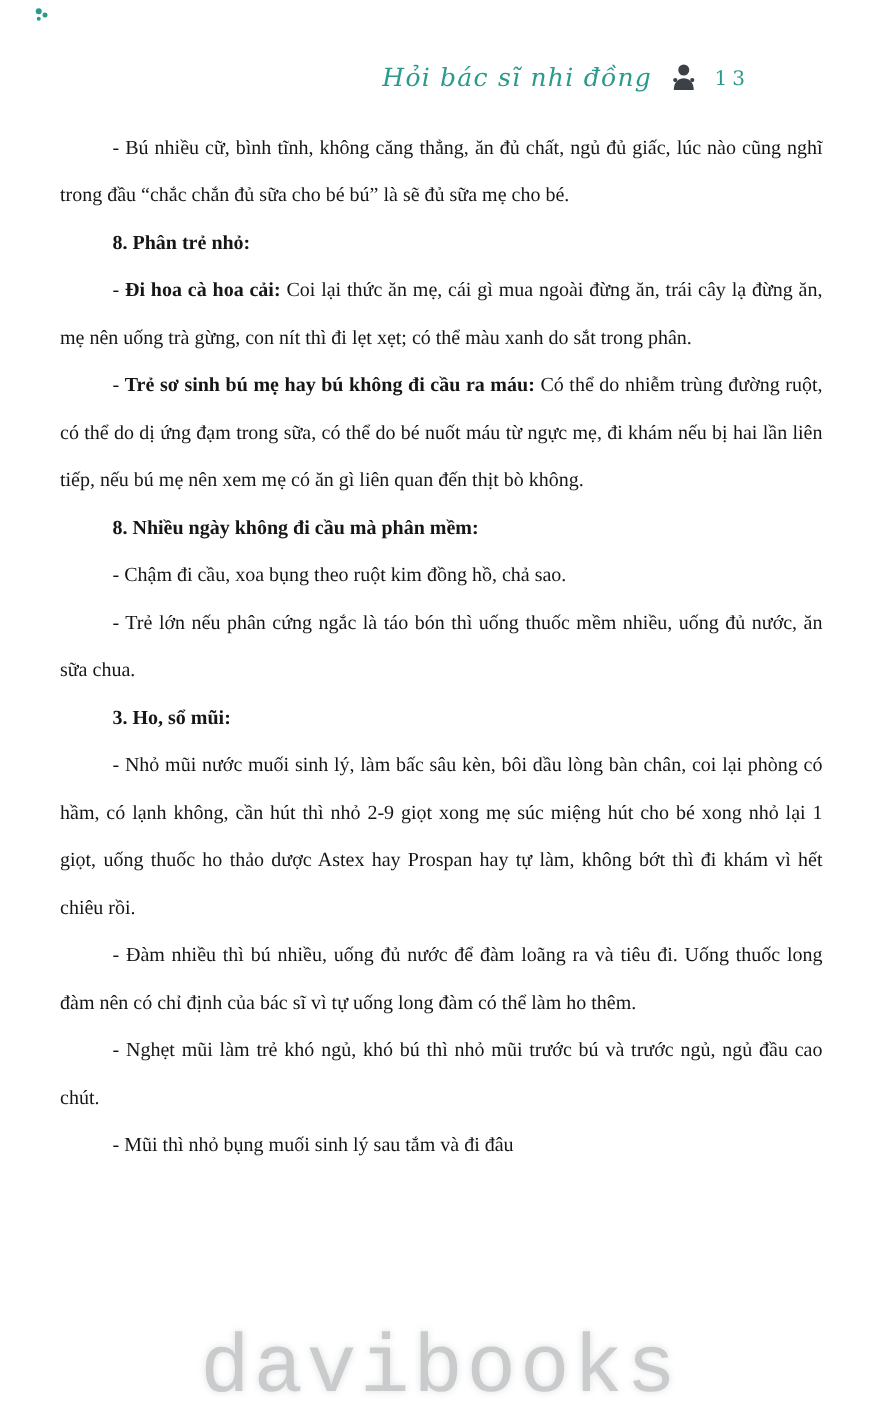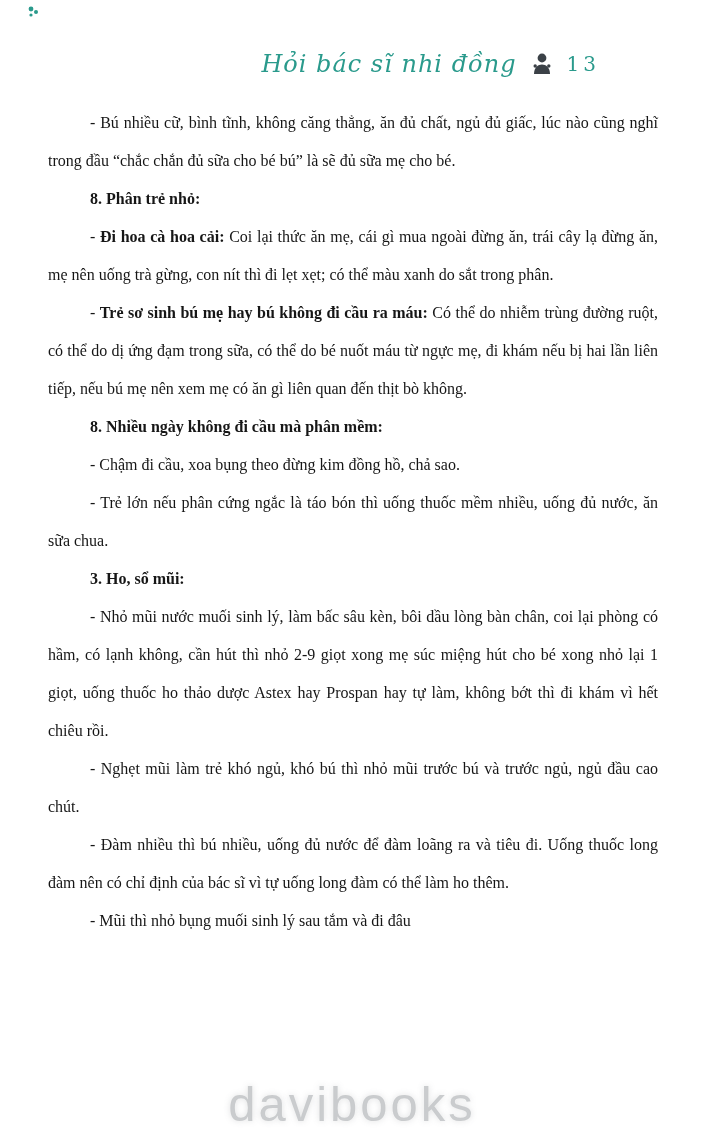--- a/index.html
+++ b/index.html
@@ -34,32 +34,32 @@
   .running-header {
     display: flex;
     align-items: center;
     justify-content: flex-end;
     padding-right: 58px;
     gap: 14px;
     margin-bottom: 26px;
   }
   .header-title {
     font-style: italic;
-    font-size: 24px;
+    font-size: 20px;
     letter-spacing: 1px;
     color: #2a9a8c;
     font-family: "DejaVu Serif", serif;
   }
   .header-icon {
     width: 22px;
     height: 24px;
     display: inline-block;
   }
   .page-number {
-    font-size: 20px;
+    font-size: 16px;
     letter-spacing: 4px;
     color: #2a9a8c;
     font-family: "DejaVu Serif", serif;
   }
   
   .content {
     position: relative;
   }
   .para {
     margin: 0;
@@ -76,22 +76,22 @@
   .watermark {
     position: absolute;
     left: 0;
     right: 0;
     bottom: 12px;
     text-align: center;
     pointer-events: none;
     line-height: 1;
   }
   .wm-main {
-    font-family: Liberation Sans, sans-serif;
-    font-size: 49px;
+    font-family: Liberation Mono, monospace;
+    font-size: 66px;
     letter-spacing: 3px;
     color: rgba(158, 163, 166, 0.55);
     text-shadow: 0 0 1px rgba(255,255,255,0.9), 0 0 6px rgba(120,125,128,0.25);
   }
   .wm-sub {
     font-family: "DejaVu Serif", serif;
     font-size: 33px;
     letter-spacing: 7px;
     margin-top: 2px;
     color: rgba(128, 168, 172, 0.6);
@@ -122,26 +122,26 @@
     </span>
     <span class="page-number">13</span>
   </div>
 
   <div class="content">
       <p class="para"><span>- Bú nhiều cữ, bình tĩnh, không căng thẳng, ăn đủ chất, ngủ đủ giấc, lúc nào cũng nghĩ trong đầu “chắc chắn đủ sữa cho bé bú” là sẽ đủ sữa mẹ cho bé.</span></p>
       <p class="para"><span class="bold">8. Phân trẻ nhỏ:</span></p>
       <p class="para"><span>- </span><span class="bold">Đi hoa cà hoa cải:</span><span> Coi lại thức ăn mẹ, cái gì mua ngoài đừng ăn, trái cây lạ đừng ăn, mẹ nên uống trà gừng, con nít thì đi lẹt xẹt; có thể màu xanh do sắt trong phân.</span></p>
       <p class="para"><span>- </span><span class="bold">Trẻ sơ sinh bú mẹ hay bú không đi cầu ra máu:</span><span> Có thể do nhiễm trùng đường ruột, có thể do dị ứng đạm trong sữa, có thể do bé nuốt máu từ ngực mẹ, đi khám nếu bị hai lần liên tiếp, nếu bú mẹ nên xem mẹ có ăn gì liên quan đến thịt bò không.</span></p>
       <p class="para"><span class="bold">8. Nhiều ngày không đi cầu mà phân mềm:</span></p>
-      <p class="para"><span>- Chậm đi cầu, xoa bụng theo đừng kim đồng hồ, chả sao.</span></p>
+      <p class="para"><span>- Chậm đi cầu, xoa bụng theo ruột kim đồng hồ, chả sao.</span></p>
       <p class="para"><span>- Trẻ lớn nếu phân cứng ngắc là táo bón thì uống thuốc mềm nhiều, uống đủ nước, ăn sữa chua.</span></p>
       <p class="para"><span class="bold">3. Ho, sổ mũi:</span></p>
       <p class="para"><span>- Nhỏ mũi nước muối sinh lý, làm bấc sâu kèn, bôi dầu lòng bàn chân, coi lại phòng có hầm, có lạnh không, cần hút thì nhỏ 2-9 giọt xong mẹ súc miệng hút cho bé xong nhỏ lại 1 giọt, uống thuốc ho thảo dược Astex hay Prospan hay tự làm, không bớt thì đi khám vì hết chiêu rồi.</span></p>
+      <p class="para"><span>- Đàm nhiều thì bú nhiều, uống đủ nước để đàm loãng ra và tiêu đi. Uống thuốc long đàm nên có chỉ định của bác sĩ vì tự uống long đàm có thể làm ho thêm.</span></p>
       <p class="para"><span>- Nghẹt mũi làm trẻ khó ngủ, khó bú thì nhỏ mũi trước bú và trước ngủ, ngủ đầu cao chút.</span></p>
-      <p class="para"><span>- Đàm nhiều thì bú nhiều, uống đủ nước để đàm loãng ra và tiêu đi. Uống thuốc long đàm nên có chỉ định của bác sĩ vì tự uống long đàm có thể làm ho thêm.</span></p>
       <p class="para"><span>- Mũi thì nhỏ bụng muối sinh lý sau tắm và đi đâu</span></p>
     </div>
 
   <div class="watermark">
     <div class="wm-main">davibooks</div>
   </div>
 
 </div>
 
 </body></html>

